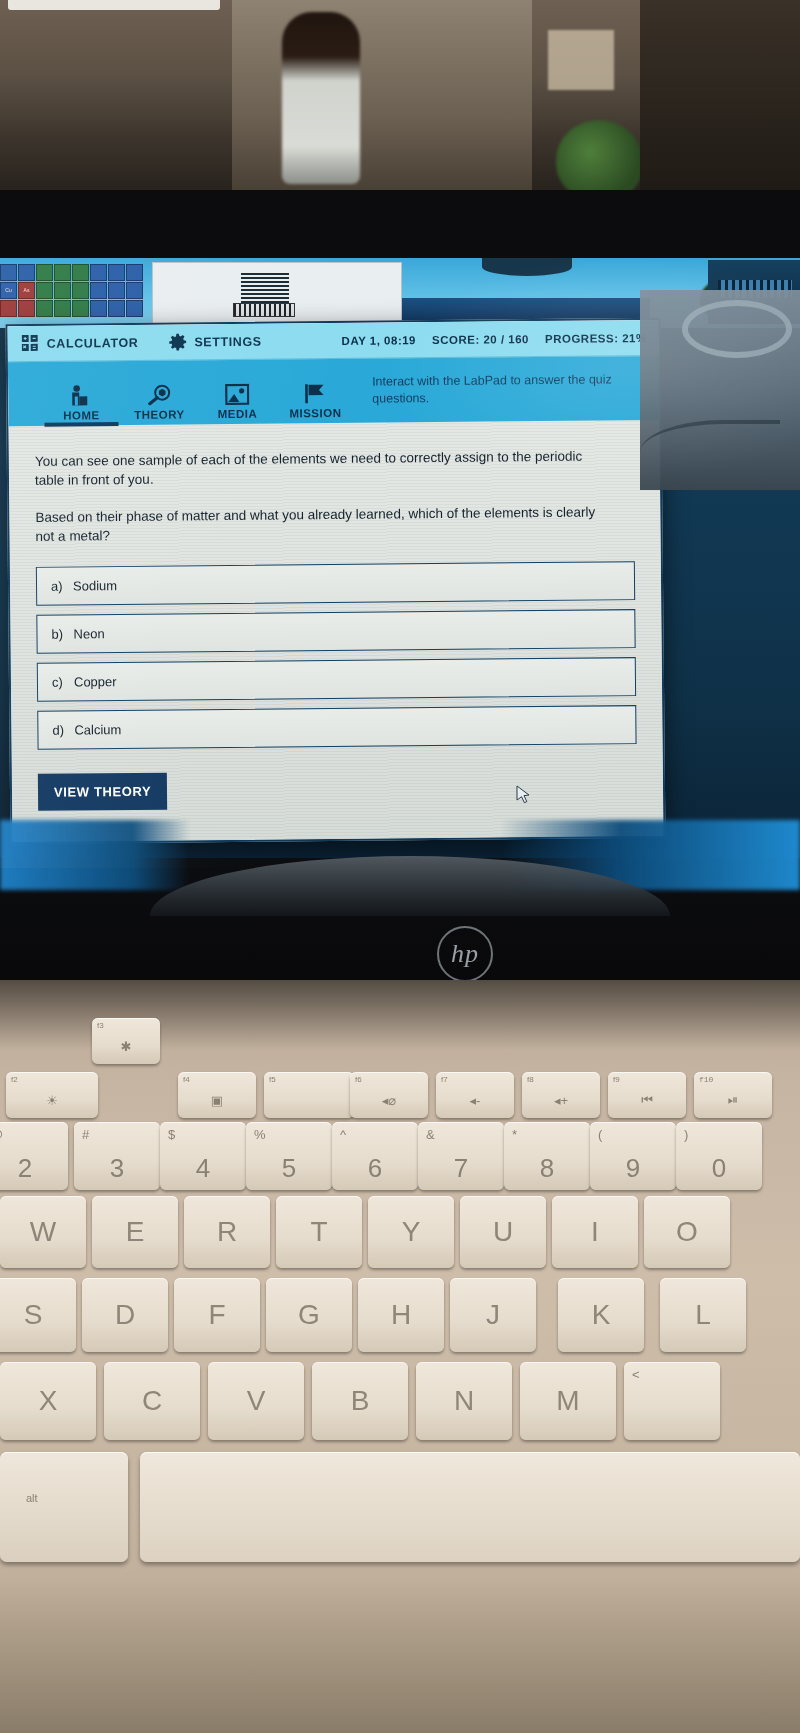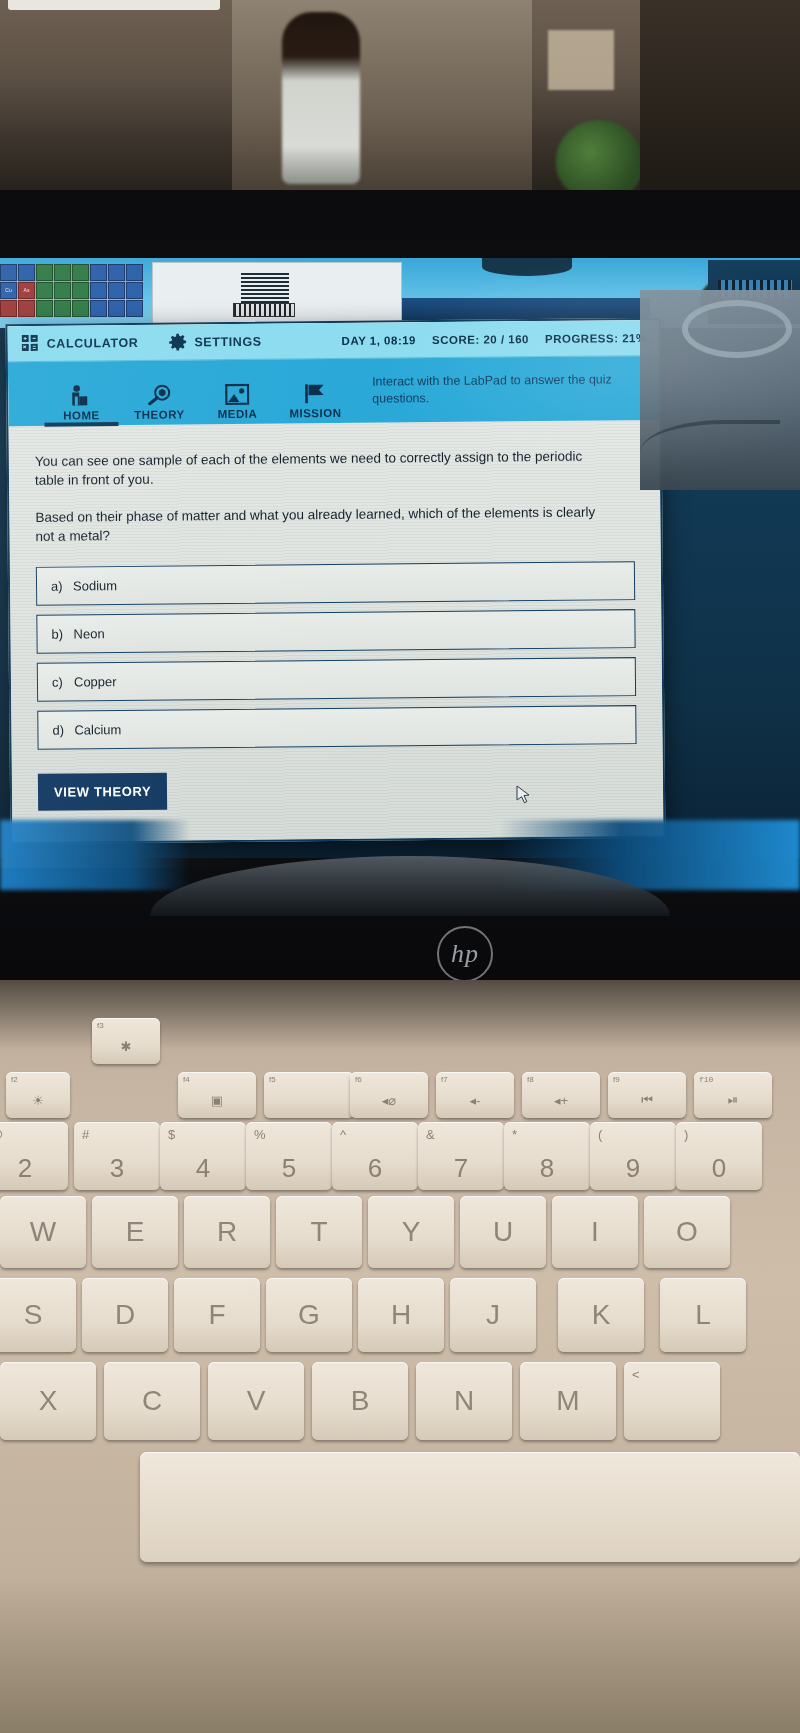--- a/index.html
+++ b/index.html
@@ -601,21 +601,21 @@
   <div class="blue-glow-left"></div>
   <div class="blue-glow-right"></div>
   <div class="hinge-arc"></div>
   <div class="hp-logo">hp</div>
 
   <div class="deck">
     <div class="deck-shadow-top"></div>
     <div class="deck-bottom-fade"></div>
   </div>
 
-  <div class="key fn" style="left:6px;  top:1072px; width:64px; height:46px;padding-left:29px;">
+  <div class="key fn" style="left:6px;  top:1072px; width:92px; height:46px;padding-left:29px;">
     <span class="sup">f2</span>
     <span class="main">☀</span>
   </div>
   <div class="key fn" style="left:92px; top:1018px; width:68px; height:46px;">
     <span class="sup">f3</span>
     <span class="main">✱</span>
   </div>
   <div class="key fn" style="left:178px;top:1072px; width:78px; height:46px;">
     <span class="sup">f4</span>
     <span class="main">▣</span>
@@ -747,15 +747,18 @@
   <div class="key" style="left:416px;top:1362px; width:96px; height:78px;">
     <span class="letter">N</span>
     </div>
   <div class="key" style="left:520px;top:1362px; width:96px; height:78px;">
     <span class="letter">M</span>
     </div>
   <div class="key" style="left:624px;top:1362px; width:96px; height:78px;">
     <span class="sup">&lt;</span>
     </div>
 
+  <div class="altkey">
+    <span class="sup">alt</span>
+  </div>
   <div class="spacebar"></div>
 
 </div>
 
 </body></html>

